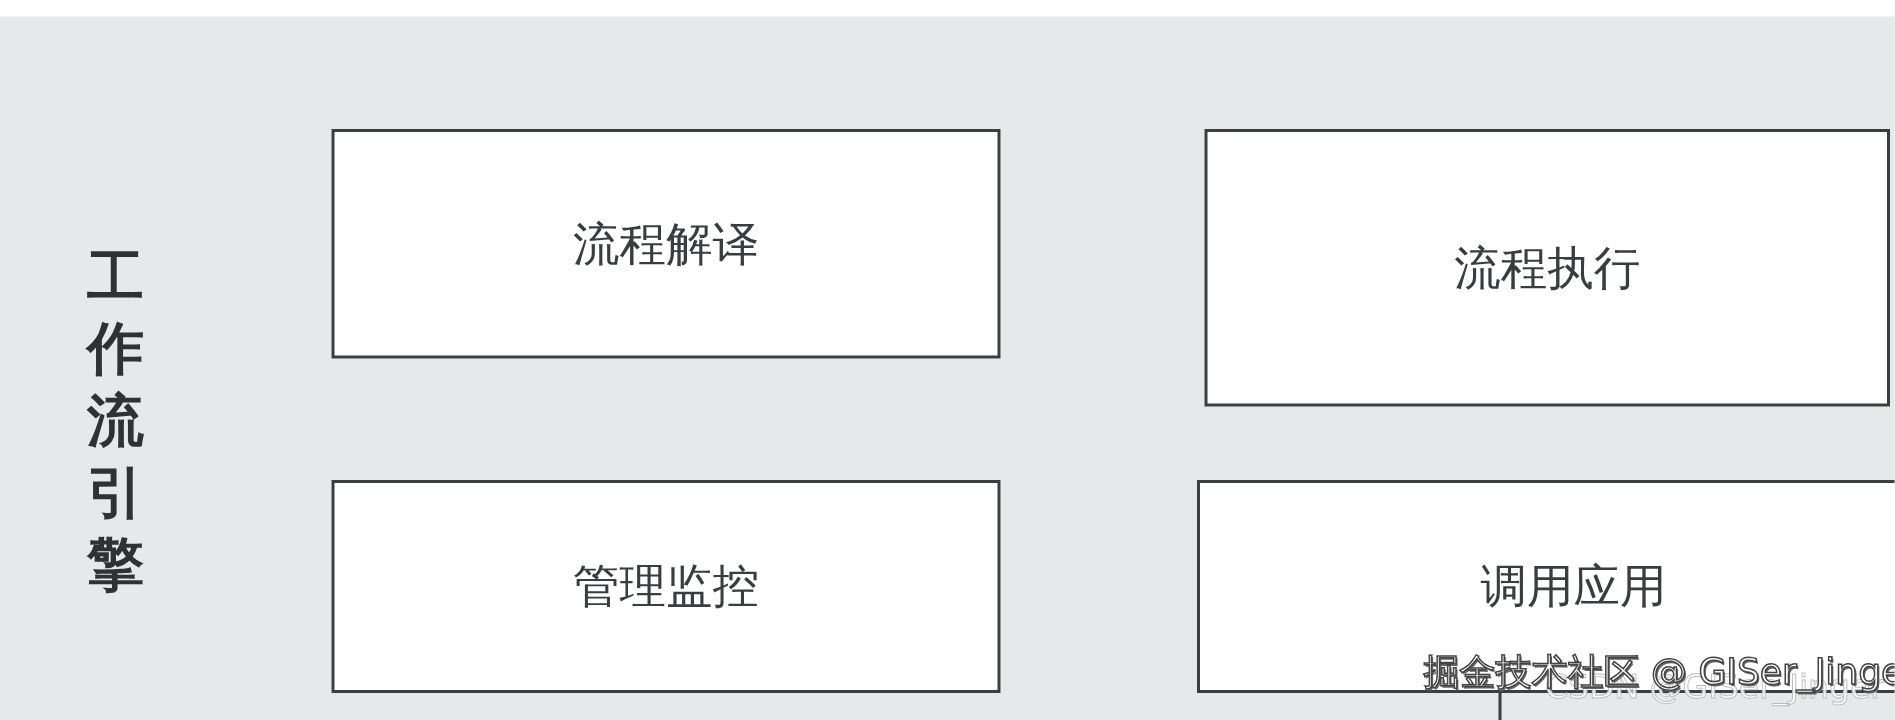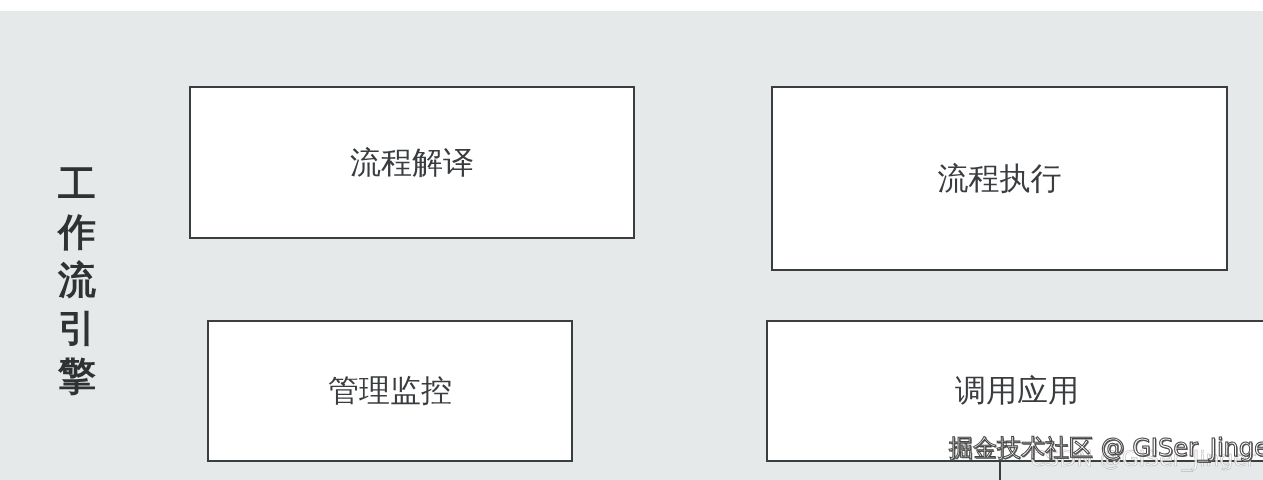--- a/index.html
+++ b/index.html
@@ -1,20 +1,20 @@
 <!DOCTYPE html>
 <html><head>
 <meta charset="utf-8">
 <style>
   html, body { margin:0; padding:0; }
   body { width:1263px; height:480px; position:relative; overflow:hidden; background:#ffffff; font-family:"DejaVu Sans", sans-serif; }
   .canvas { position:absolute; left:0; top:11px; width:1263px; height:469px; background:#e6e9ea; }
   .vtitle { position:absolute; left:52px; top:160px; width:50px; display:flex; flex-direction:column; align-items:center; }
   .vtitle span { display:block; font-size:38px; font-weight:bold; color:#2f3233; line-height:48px; height:48px; }
-  .box { position:absolute; background:#ffffff; border:2px solid #3b3e40; box-sizing:border-box; display:flex; align-items:center; justify-content:center; font-size:31px; color:#3a3d3f; }
+  .box { position:absolute; background:#ffffff; border:2px solid #3b3e40; box-sizing:border-box; display:flex; align-items:center; justify-content:center; font-size:31px; color:#3a3d3f;margin-left:32px; }
   .connector { position:absolute; left:999px; top:461px; width:2px; height:19px; background:#3b3e40; }
   .watermark { position:absolute; left:905px; top:432px; font-size:24px; color:#ffffff; -webkit-text-stroke:1px #444; text-shadow:1px 1px 0 #666; white-space:nowrap;margin-left:44px; }
   .watermark2 { position:absolute; left:1030px; top:446px; font-size:22px; color:rgba(255,255,255,0.85); -webkit-text-stroke:0.6px #bbb; white-space:nowrap; }
 </style>
 </head>
 <body>
 
 <div class="canvas"></div>
 
 <div class="vtitle">
@@ -26,21 +26,21 @@
 </div>
 
 <div class="box" style="left:189px; top:86px; width:446px; height:153px;">
   <span>流程解译</span>
 </div>
 
 <div class="box" style="left:771px; top:86px; width:457px; height:185px;">
   <span>流程执行</span>
 </div>
 
-<div class="box" style="left:207px; top:320px; width:366px; height:142px;">
+<div class="box" style="left:189px; top:320px; width:446px; height:142px;">
   <span>管理监控</span>
 </div>
 
 <div class="box" style="left:766px; top:320px; width:512px; height:142px;">
   <span style="margin-left:-10px;">调用应用</span>
 </div>
 
 <div class="connector"></div>
 
 <div class="watermark2">CSDN @GISer_Jinger</div>

